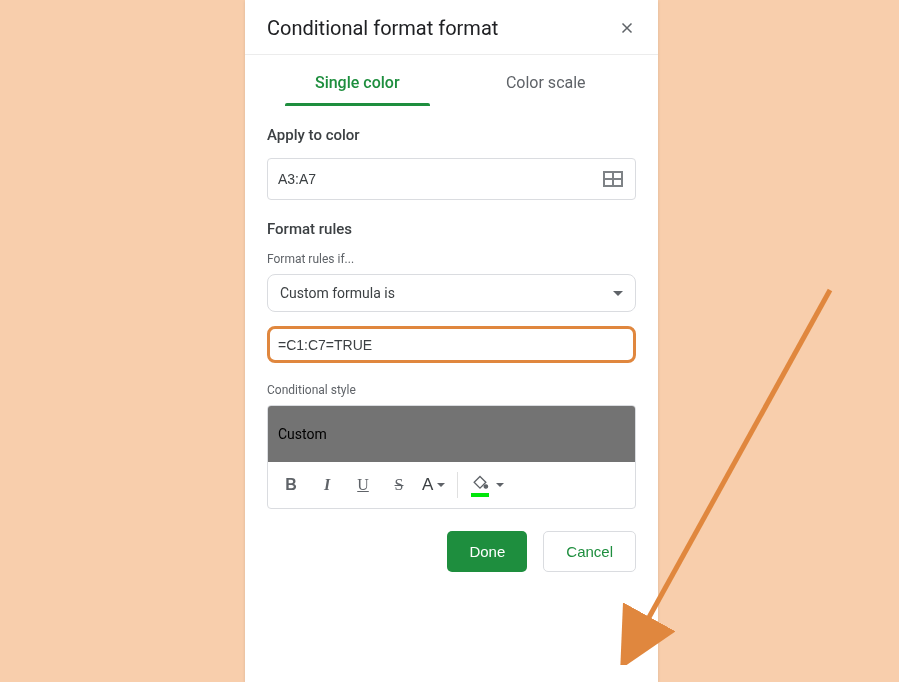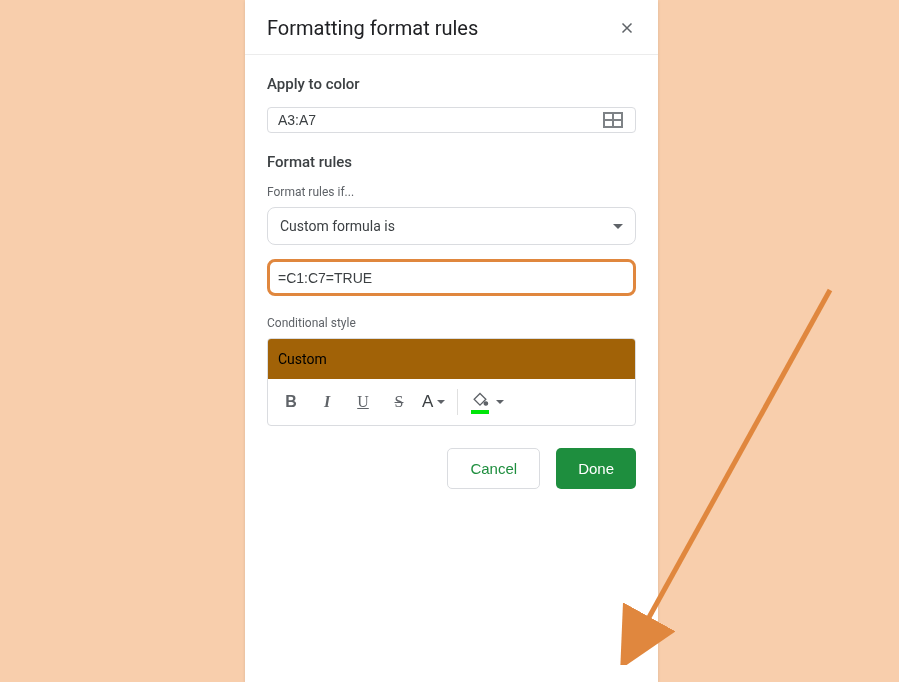--- a/index.html
+++ b/index.html
@@ -9,30 +9,30 @@
     .title{font-size:20px;color:#202124}
     .close{cursor:pointer;width:18px;height:18px;display:flex;align-items:center;justify-content:center}
     .close svg{width:18px;height:18px;stroke:#5f6368}
     .tabs{display:flex;padding:0 18px}
     .tab{flex:1;text-align:center;padding:18px 0 14px;font-size:16px;color:#5f6368;cursor:pointer;position:relative}
     .tab.active{color:#1e8e3e;font-weight:500}
     .tab.active::after{content:"";position:absolute;left:22px;right:22px;bottom:0;height:3px;background:#1e8e3e;border-radius:2px 2px 0 0}
     .section{padding:20px 22px 0}
     .label{font-size:15px;color:#3c4043;font-weight:500;margin-bottom:14px}
     .sublabel{font-size:12px;color:#5f6368;margin-bottom:8px}
-    .input-group{display:flex;align-items:center;border:1px solid #dadce0;border-radius:4px;padding:0 10px}
+    .input-group{display:flex;align-items:center;border:1px solid #dadce0;border-radius:4px;padding:8px 10px}
     .input-group input{flex:1;border:none;outline:none;font-size:14px;color:#3c4043;background:transparent}
     .grid-icon{width:24px;height:24px;opacity:.8}
     .select{display:flex;align-items:center;justify-content:space-between;border:1px solid #dadce0;border-radius:8px;padding:10px 12px;font-size:14px;color:#3c4043;cursor:pointer}
     .tri{width:0;height:0;border-left:5px solid transparent;border-right:5px solid transparent;border-top:5px solid #5f6368}
     .tri.sm{border-left-width:4px;border-right-width:4px;border-top-width:4px}
     .formula-wrap{margin-top:14px;border:3px solid #e0873e;border-radius:8px;padding:6px 8px}
     .formula-wrap input{width:100%;border:none;outline:none;font-size:14px;color:#3c4043}
     .style-box{border:1px solid #dadce0;border-radius:4px;overflow:hidden}
-    .style-preview{background:#a16207;padding:12px 10px;font-size:14px;color:#000}
+    .style-preview{background:#737373;padding:20px 10px;font-size:14px;color:#000}
     .toolbar{display:flex;align-items:center;padding:6px 6px;gap:2px}
     .tb{width:34px;height:34px;display:flex;align-items:center;justify-content:center;cursor:pointer;color:#5f6368;font-size:16px;font-family:"Times New Roman",serif;position:relative}
     .tb.bold{font-weight:900;font-family:Arial}
     .tb.italic{font-style:italic;font-weight:700}
     .tb.under{text-decoration:underline;font-weight:500}
     .tb.strike{text-decoration:line-through;font-weight:500}
     .combo{display:flex;align-items:center;cursor:pointer;padding:0 4px;gap:4px}
     .divider{width:1px;align-self:stretch;background:#e0e0e0;margin:4px 6px}
     .fill-icon{position:relative;width:22px;height:22px}
     .fill-icon svg{width:20px;height:20px}
@@ -42,28 +42,32 @@
     .btn.cancel{background:#fff;border:1px solid #dadce0;color:#1e8e3e}
     .btn.done{background:#1e8e3e;color:#fff}
     .arrow{position:absolute;left:620px;top:285px;pointer-events:none}
   </style>
 </head>
 <body>
 
 <div class="panel">
 
   <div class="header">
-    <div class="title">Formatting format rules</div>
+    <div class="title">Conditional format format</div>
     <div class="close">
       <svg viewBox="0 0 24 24" fill="none" stroke-width="2">
           <path d="M6 6 L18 18 M18 6 L6 18"></path>
         </svg>
     </div>
   </div>
 
+  <div class="tabs">
+    <div class="tab active">Single color</div>
+    <div class="tab">Color scale</div>
+  </div>
 
   <div class="section">
     <div class="label">Apply to color</div>
     <div class="input-group">
       <input value="A3:A7" style="">
       <svg class="grid-icon" viewBox="0 0 24 24" fill="none" stroke="#5f6368" stroke-width="2">
           <rect x="3" y="5" width="18" height="14"></rect>
           <path d="M3 12 H21 M12 5 V19"></path>
         </svg>
     </div>
@@ -103,22 +107,22 @@
               </svg>
             <div class="fill-underline"></div>
           </div>
           <span class="tri sm"></span>
         </div>
       </div>
     </div>
   </div>
 
   <div class="buttons">
+    <button class="btn done">Done</button>
     <button class="btn cancel">Cancel</button>
-    <button class="btn done">Done</button>
   </div>
 
 </div>
 
 <svg class="arrow" width="230" height="380" viewBox="0 0 230 380">
   <defs>
       <marker id="ah" markerWidth="12" markerHeight="12" refX="3" refY="6" orient="auto">
         <path d="M0 0 L12 6 L0 12 Z" fill="#e0873e"></path>
       </marker>
     </defs>

